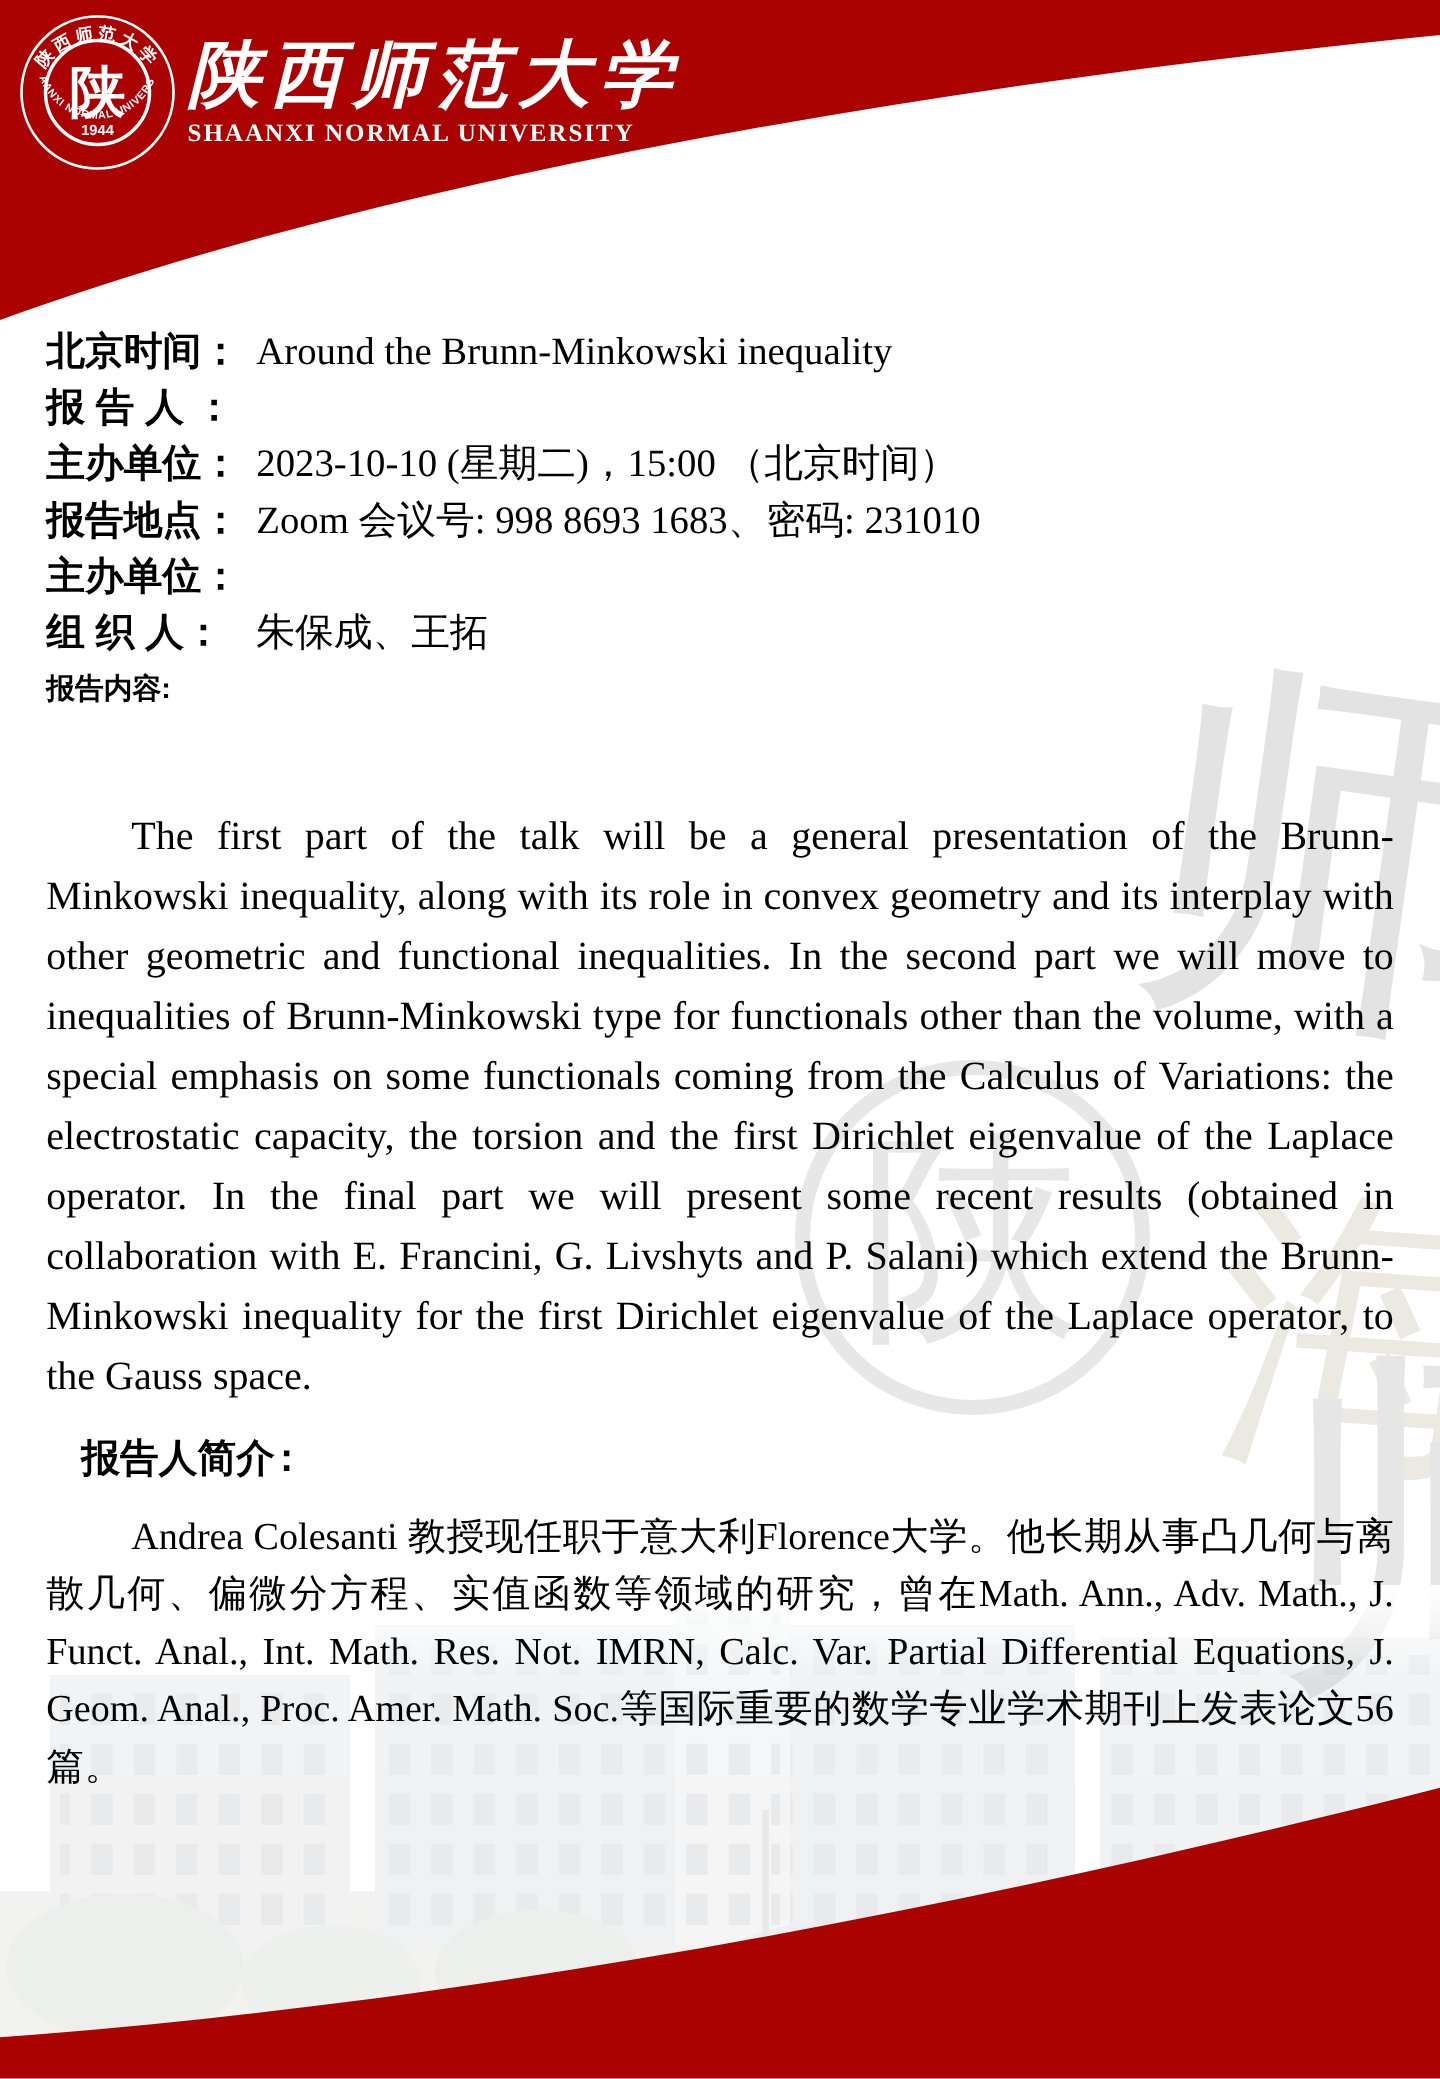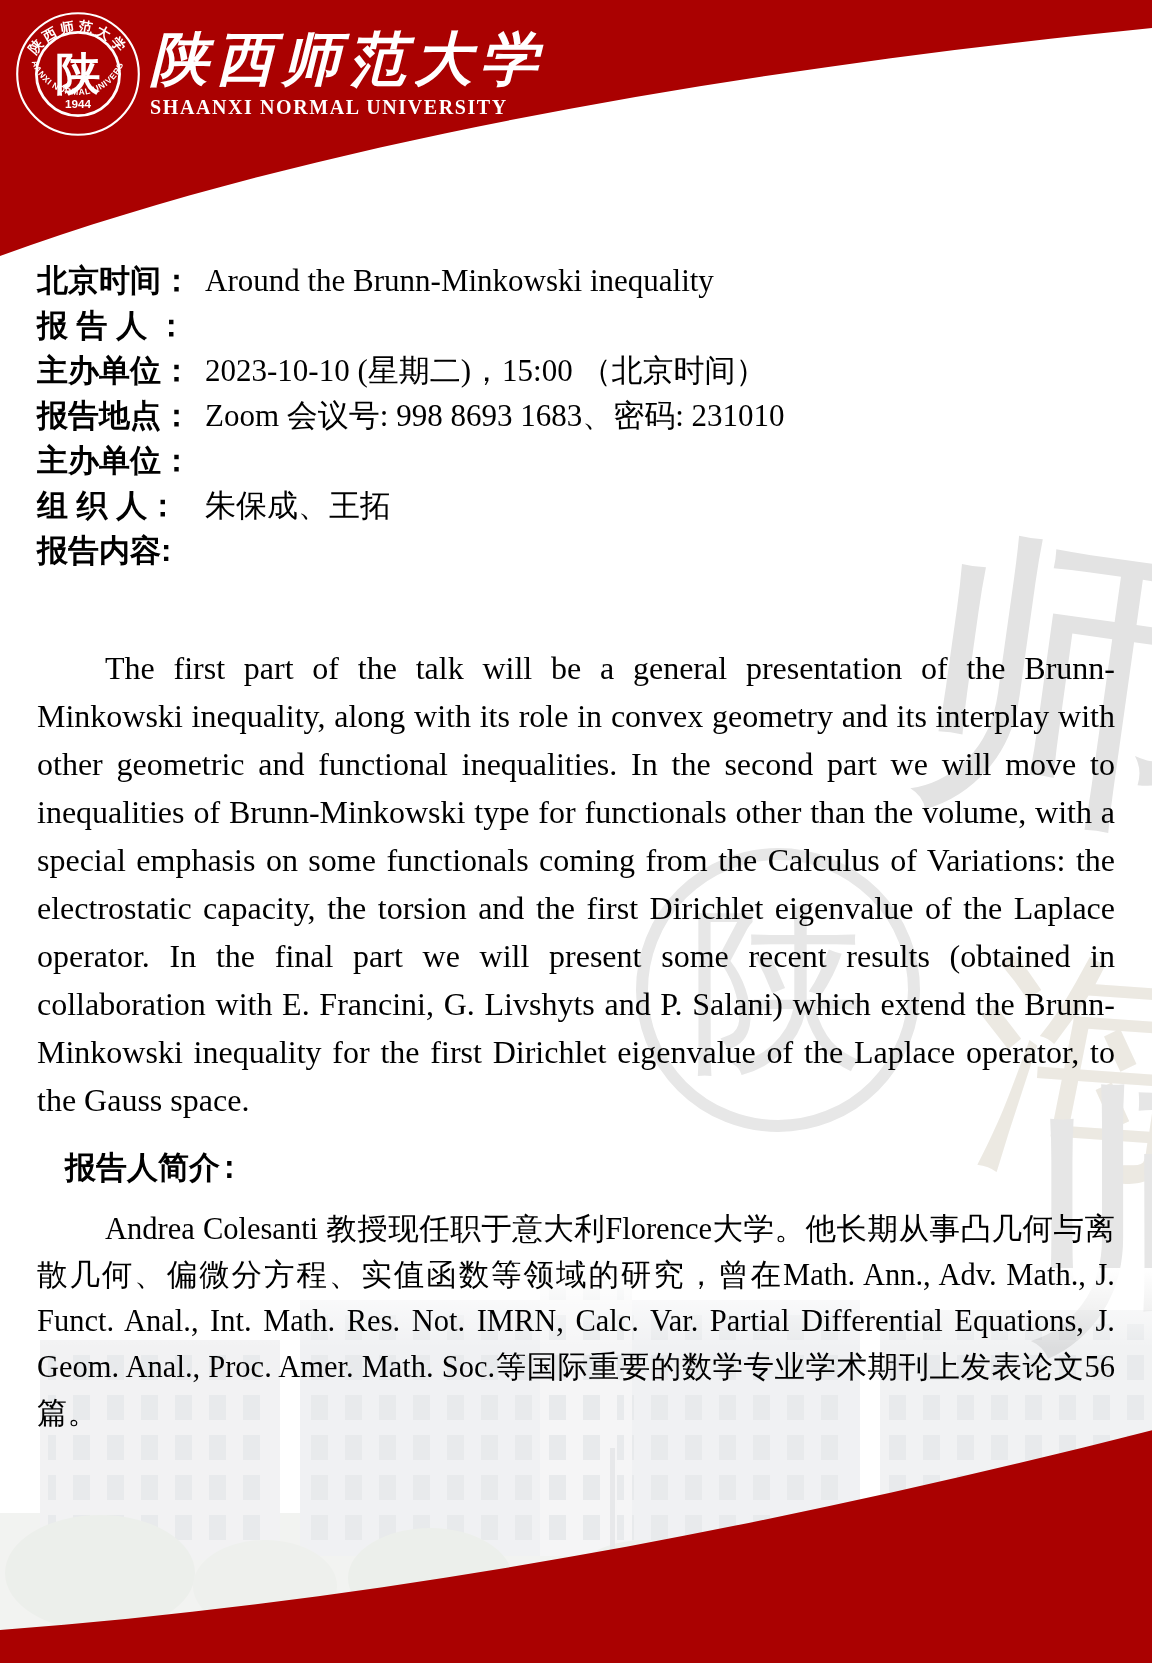--- a/index.html
+++ b/index.html
@@ -33,21 +33,21 @@
   
   .info{position:absolute; left:37px; top:258px; width:1080px; z-index:2;}
   .info-row{display:flex; line-height:45px; font-size:31px;}
   .info-label{
     font-family:"Liberation Sans", sans-serif; font-weight:700;
     flex:0 0 168px; white-space:nowrap;
   }
   .info-value{font-family:"Liberation Serif", serif; white-space:nowrap;}
   .content-heading{
     font-family:"Liberation Sans", sans-serif; font-weight:700;
-    font-size:31px; line-height:45px;
+    font-size:23px; line-height:45px;
   }
   .abstract{
     position:absolute; left:37px; top:612px; width:1078px; z-index:2;
     font-size:32px; line-height:48px; text-align:justify; text-indent:68px;font-family:Liberation Serif, serif;
   }
   .bio-heading{
     position:absolute; left:37px; top:1150px; z-index:2;
     font-family:Liberation Mono, monospace; font-weight:700;
     font-size:31px; line-height:40px;margin-left:28px;
   }

